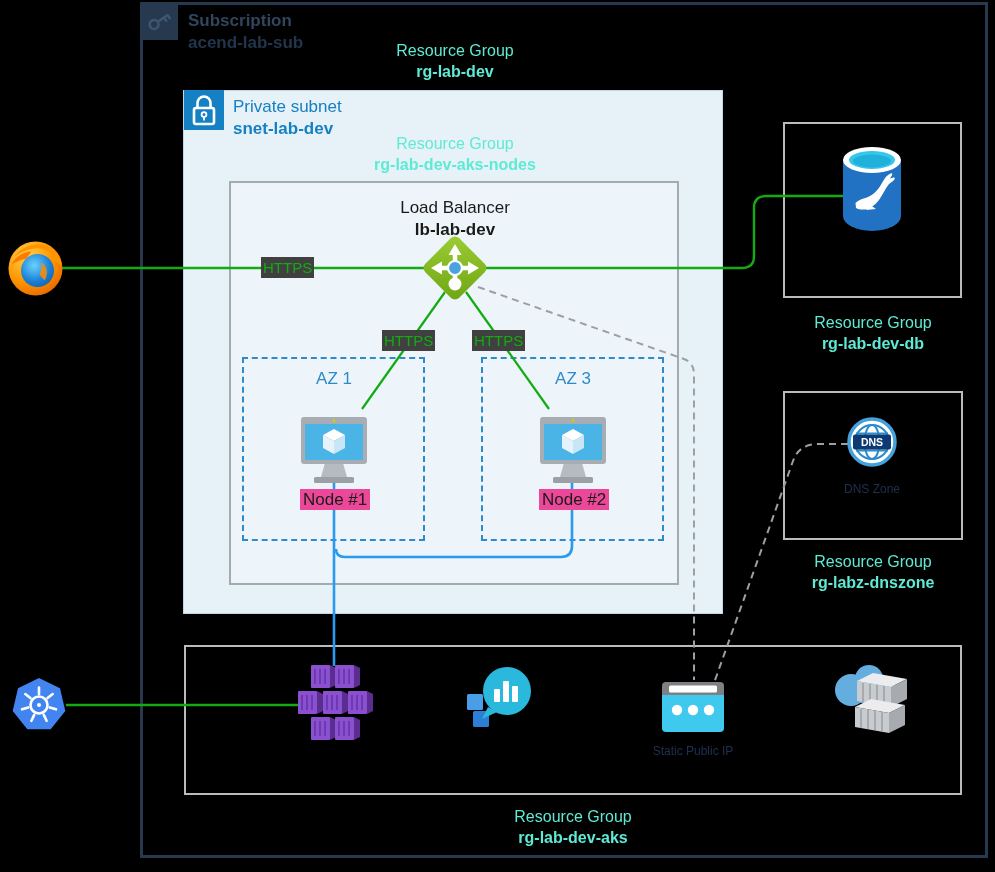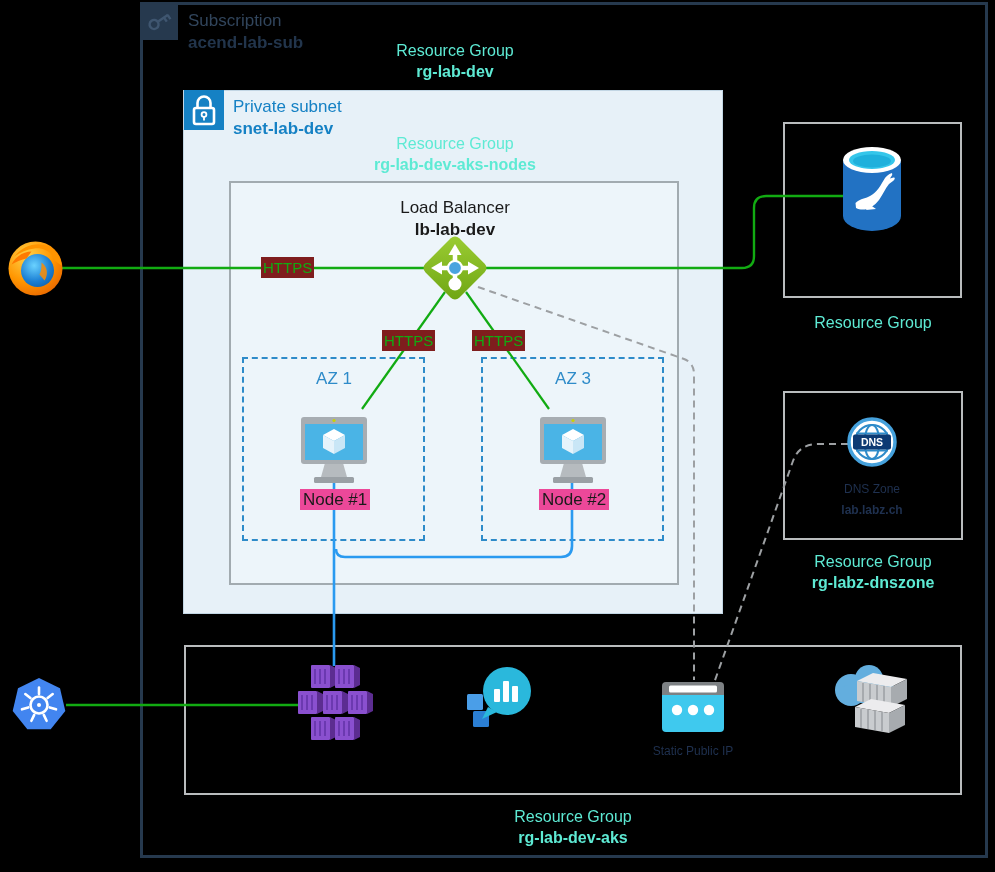--- a/index.html
+++ b/index.html
@@ -13,21 +13,21 @@
   .rg-box{border:2px solid #b9bcbe;}
   .lbl{position:absolute;text-align:center;line-height:21px;white-space:nowrap;}
   .rg-lbl{color:#5eead4;font-size:16px;}
   .rg-name{font-weight:bold;}
   .dark-lbl{color:#1f3150;font-size:12px;}
   .sub-lbl{color:#31455c;font-size:17px;}
   .sub-name{color:#22354c;font-weight:bold;}
   .subnet-lbl{color:#1581c4;font-size:17px;text-align:left;}
   .black-lbl{color:#1a1a1a;font-size:17px;}
   .az-lbl{color:#2e8bc9;font-size:17px;}
-  .https-lbl{color:#12ab12;font-size:15px;background:#7f1d1d;padding:0 2px;}
+  .https-lbl{color:#12ab12;font-size:15px;background:#404040;padding:0 2px;}
   .node-lbl{color:#1a1a1a;font-size:17px;background:#ec4899;padding:0 3px;}
   svg{display:block;}
   .lines{position:absolute;left:0;top:0;z-index:1;}
   .icon{position:absolute;z-index:2;}
   .txt{z-index:3;}
 </style>
 </head>
 <body>
 
 <div class="canvas">
@@ -212,21 +212,21 @@
       <path d="M30 20 V39 M37 21 V40 M44 22 V41 M51 23 V42" stroke="#9ea2a6" stroke-width="1.6"></path>
     </g>
     <g transform="translate(-2,26)">
       <polygon points="24,18 40,10 74,16 58,24" fill="#ececee"></polygon>
       <polygon points="24,18 58,24 58,44 24,38" fill="#c9cccf"></polygon>
       <polygon points="58,24 74,16 74,36 58,44" fill="#a7abaf"></polygon>
       <path d="M30 20 V39 M37 21 V40 M44 22 V41 M51 23 V42" stroke="#9ea2a6" stroke-width="1.6"></path>
     </g>
   </svg>
 
-  <div class="lbl txt sub-lbl" style="left:188px;top:10px;text-align:left;">Subscription</div>
+  <div class="lbl txt sub-lbl" style="left:188px;top:10px;text-align:left;font-weight:bold;">Subscription</div>
   <div class="lbl txt sub-lbl sub-name" style="left:188px;top:32px;text-align:left;">acend-lab-sub</div>
 
   <div class="lbl txt rg-lbl" style="left:355px;top:40px;width:200px;">Resource Group</div>
   <div class="lbl txt rg-lbl rg-name" style="left:355px;top:61px;width:200px;">rg-lab-dev</div>
 
   <div class="lbl txt subnet-lbl" style="left:233px;top:96px;">Private subnet</div>
   <div class="lbl txt subnet-lbl rg-name" style="left:233px;top:118px;">snet-lab-dev</div>
 
   <div class="lbl txt rg-lbl" style="left:335px;top:133px;width:240px;">Resource Group</div>
   <div class="lbl txt rg-lbl rg-name" style="left:335px;top:154px;width:240px;">rg-lab-dev-aks-nodes</div>
@@ -238,23 +238,23 @@
   <div class="lbl txt https-lbl" style="left:382px;top:330px;">HTTPS</div>
   <div class="lbl txt https-lbl" style="left:472px;top:330px;">HTTPS</div>
 
   <div class="lbl txt az-lbl" style="left:284px;top:368px;width:100px;">AZ 1</div>
   <div class="lbl txt az-lbl" style="left:523px;top:368px;width:100px;">AZ 3</div>
 
   <div class="lbl txt node-lbl" style="left:300px;top:489px;">Node #1</div>
   <div class="lbl txt node-lbl" style="left:539px;top:489px;">Node #2</div>
 
   <div class="lbl txt rg-lbl" style="left:773px;top:312px;width:200px;">Resource Group</div>
+  <div class="lbl txt rg-lbl rg-name" style="left:773px;top:333px;width:200px;">rg-lab-dev-db</div>
 
   <div class="lbl txt dark-lbl" style="left:772px;top:479px;width:200px;">DNS Zone</div>
-  <div class="lbl txt dark-lbl rg-name" style="left:772px;top:500px;width:200px;">lab.labz.ch</div>
 
   <div class="lbl txt rg-lbl" style="left:773px;top:551px;width:200px;">Resource Group</div>
   <div class="lbl txt dark-lbl" style="left:593px;top:741px;width:200px;">Static Public IP</div>
 
   <div class="lbl txt rg-lbl rg-name" style="left:773px;top:572px;width:200px;">rg-labz-dnszone</div>
 
   <div class="lbl txt rg-lbl" style="left:473px;top:806px;width:200px;">Resource Group</div>
   <div class="lbl txt rg-lbl rg-name" style="left:473px;top:827px;width:200px;">rg-lab-dev-aks</div>
 
 </div>

